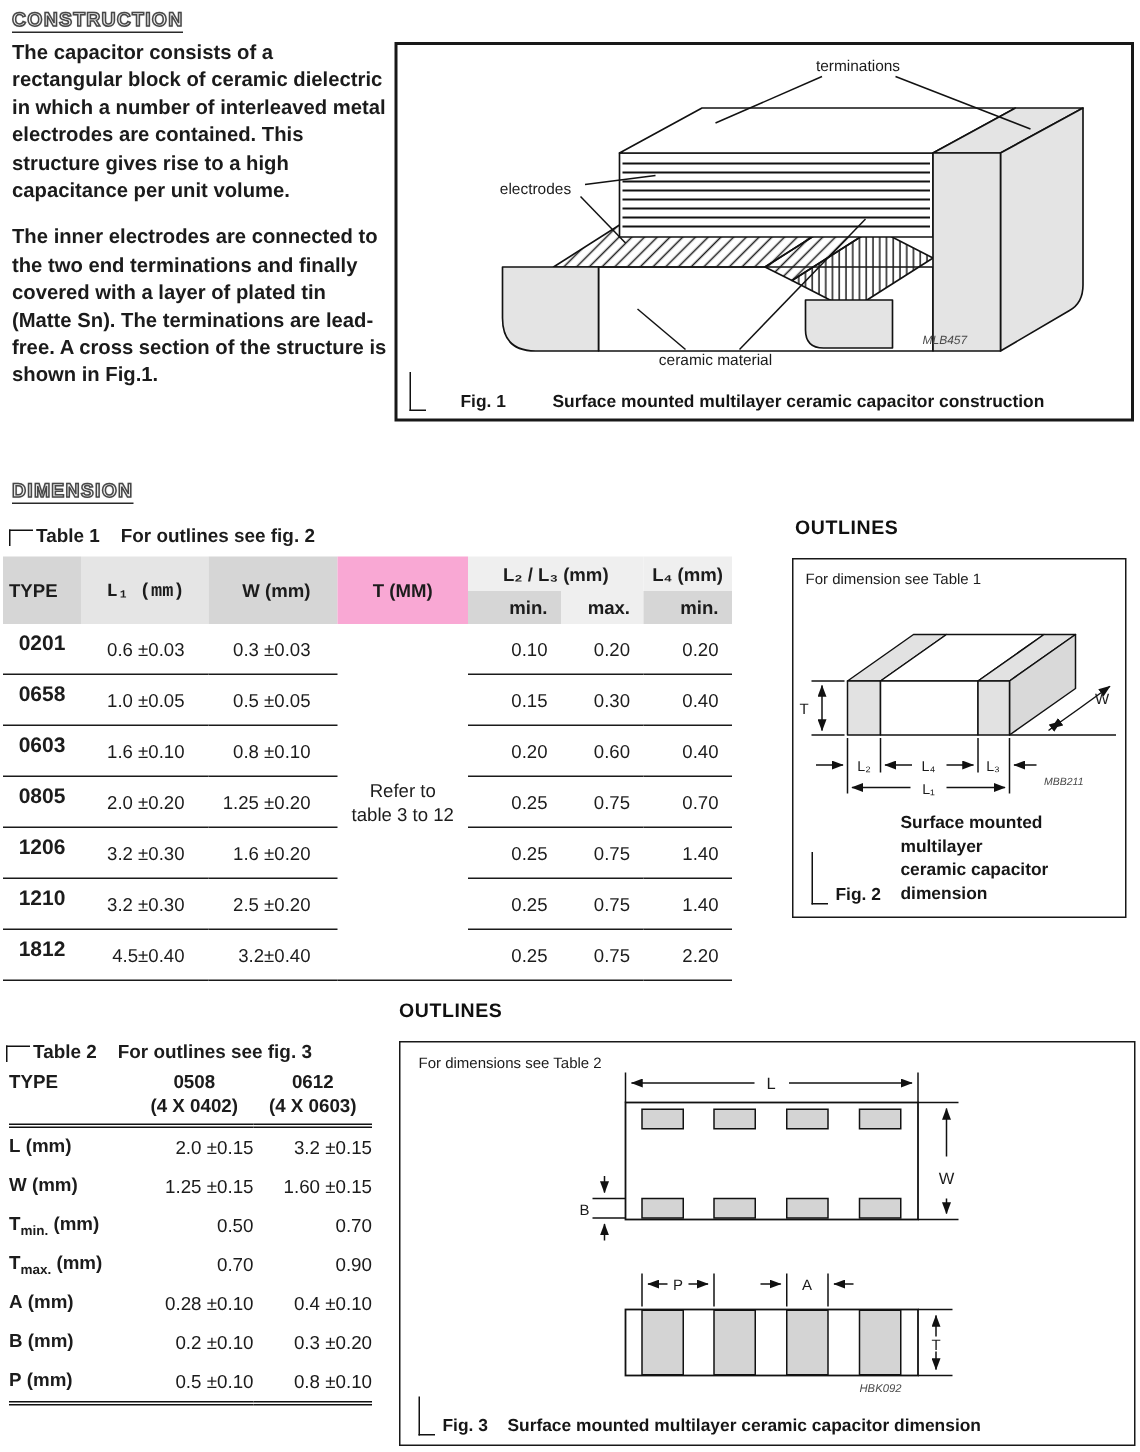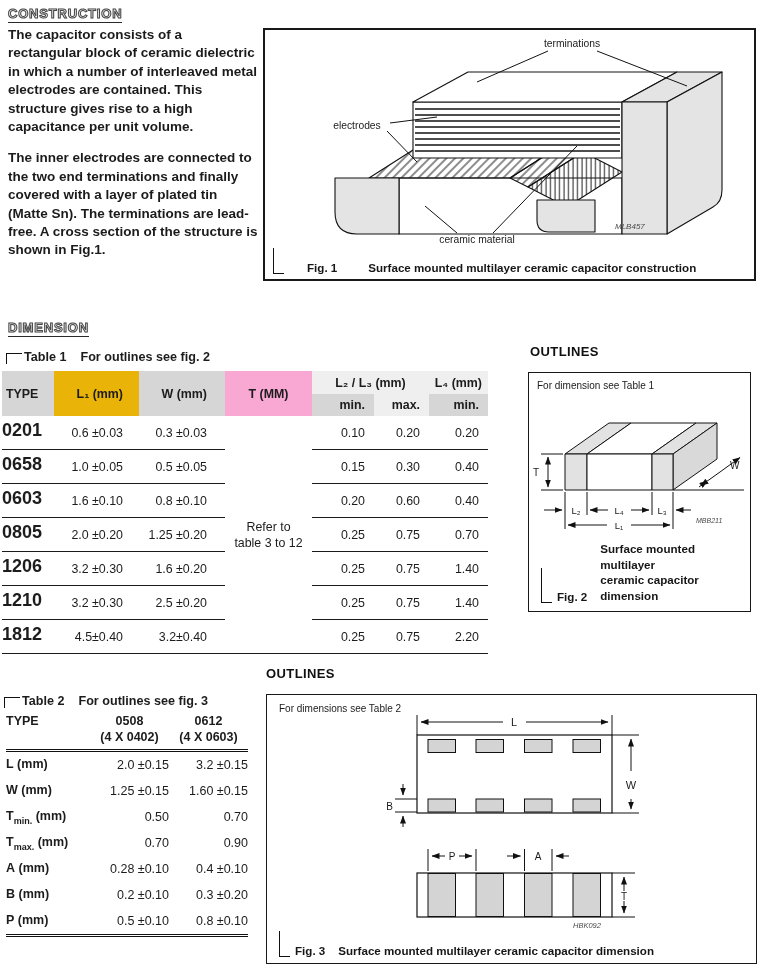--- a/index.html
+++ b/index.html
@@ -35,29 +35,29 @@
   .tlabel-row { display:flex; align-items:center; font-size:12.6px; }
   .tbracket { width:15px; height:10px; border-top:1.4px solid #111; border-left:1.4px solid #111; flex:none; margin-top:3px; }
   .tname { font-weight:700; margin-left:2px; white-space:nowrap; }
   .tnote { margin-left:14px; font-weight:600; white-space:nowrap; }
 
   
   table.t1 { border-collapse:collapse; table-layout:fixed; width:486px; font-size:12.4px; }
   .t1 th, .t1 td { padding:0; }
   .t1 thead th { font-weight:700; }
   .th-type { background:#d6d6d6; text-align:left; padding-left:4px !important; vertical-align:middle; }
-  .th-l1   { background:#eab308; text-align:right; padding-right:16px !important; }
+  .th-l1   { background:#e5e5e5; text-align:right; padding-right:16px !important;font-family:Liberation Mono, monospace; }
   .th-w    { background:#d6d6d6; text-align:right; padding-right:18px !important; }
   .th-t    { background:#f9a8d4; text-align:center; }
   .th-l23  { background:#efefef; text-align:center; height:23px; }
   .th-l4   { background:#efefef; text-align:right; padding-right:6px !important; }
   .th-sub-dark  { background:#d6d6d6; text-align:right; padding-right:9px !important; height:22px; }
   .th-sub-light { background:#efefef; text-align:right; padding-right:9px !important; }
   .t1 tbody td { height:29px; border-bottom:1.5px solid #1a1a1a; }
-  .c-type { font-weight:700; text-align:left; vertical-align:top; padding-top:4px !important; font-size:18px; }
+  .c-type { font-weight:700; text-align:center; vertical-align:top; padding-top:4px !important; font-size:14px; }
   .c-l1 { text-align:right; padding-right:16px !important; }
   .c-w  { text-align:right; padding-right:18px !important; }
   .c-t  { text-align:center; vertical-align:middle; border-bottom:1.5px solid #1a1a1a; line-height:16px; }
   .c-min, .c-max, .c-l4 { text-align:right; padding-right:9px !important; }
 
   
   table.t2 { border-collapse:collapse; table-layout:fixed; width:242px; font-size:12.5px; }
   .t2 th, .t2 td { padding:0; }
   .t2 thead th { border-bottom:3px double #111; padding-bottom:4px; }
   .t2-type { text-align:left; vertical-align:top; font-weight:700; }

